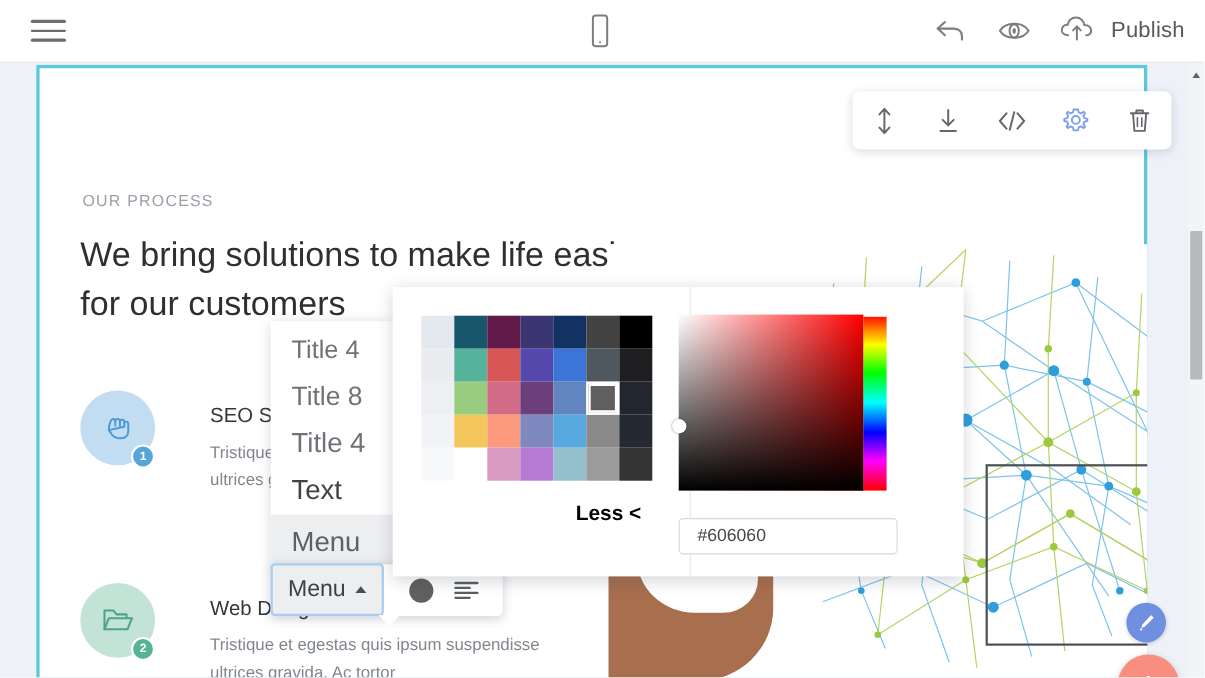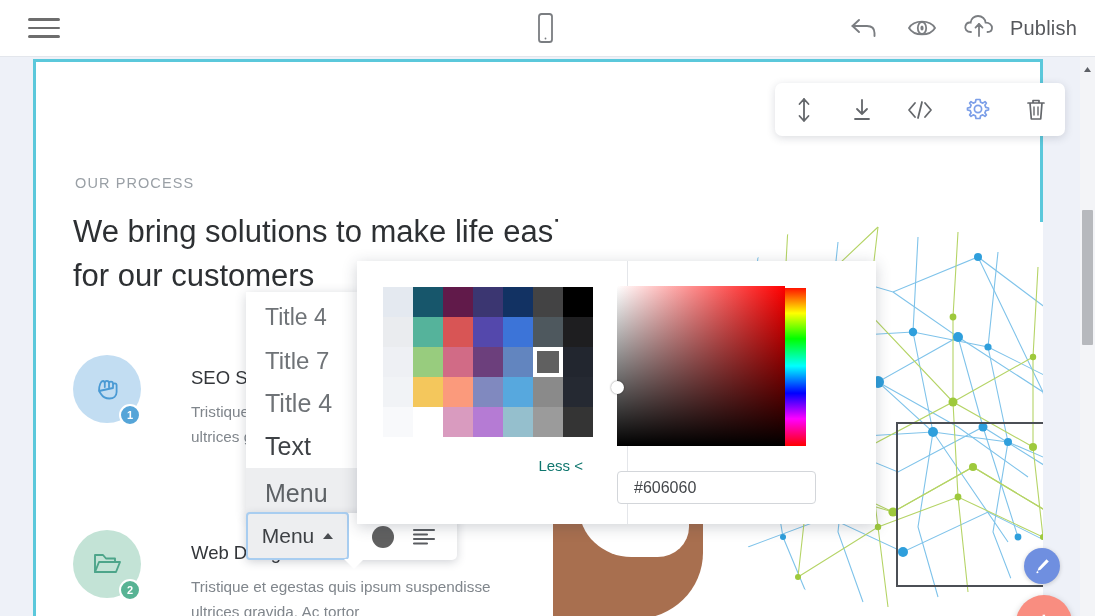--- a/index.html
+++ b/index.html
@@ -160,21 +160,21 @@
   .cp-divider { position: absolute; left: 270px; top: 0; width: 1px; height: 263px; background: #e4e6ea; }
   .cp-right { position: relative; width: 295px; height: 100%; }
 
   .swatch-grid {
     position: absolute; left: 26px; top: 26px;
     display: grid; grid-template-columns: repeat(7, 30px); grid-template-rows: repeat(5, 30px);
   }
   .swatch { width: 30px; height: 30px; cursor: pointer; }
   .swatch.sel { outline: 2px solid #ffffff; outline-offset: -2px; box-shadow: inset 0 0 0 2px #fff; position: relative; z-index: 2; border: 2px solid #fff; }
   .less-link {
-    position: absolute; right: 22px; top: 196px; font-size: 15px; color: #0f766e; cursor: pointer;
+    position: absolute; right: 22px; top: 196px; font-size: 19px; color: #000000; cursor: pointer; font-weight: bold;
   }
 
   .sv-area {
     position: absolute; left: 12px; top: 25px; width: 168px; height: 160px;
     background:
       linear-gradient(to top, #000 0%, rgba(0,0,0,0) 100%),
       linear-gradient(to right, #fff 0%, #ff0000 100%);
     cursor: crosshair;
   }
   .sv-handle {
@@ -402,21 +402,21 @@
 
   <div class="brush-btn">
     <svg width="22" height="22" viewBox="0 0 20 20">
       <path d="M14.5 3.2 L16.8 5.5 L8.6 13.7 L5.5 14.8 L6.6 11.7 Z" fill="#ffffff"></path>
       <path d="M5.4 14.9 C4.4 15.6 4.2 16.6 4.6 17 C5 17.4 6 17.2 6.7 16.2" fill="#ffffff"></path>
     </svg>
   </div>
 
   <div class="style-dropdown">
     <div class="sd-item t1">Title 4</div>
-    <div class="sd-item t2">Title 7</div>
+    <div class="sd-item t2">Title 8</div>
     <div class="sd-item t3">Title 4</div>
     <div class="sd-item tx">Text</div>
     <div class="sd-item menu">Menu</div>
   </div>
 
   <div class="edittoolbar">
     <div class="style-select">
       <span class="style-select-label">Menu</span>
       <span class="caret-up"></span>
     </div>

